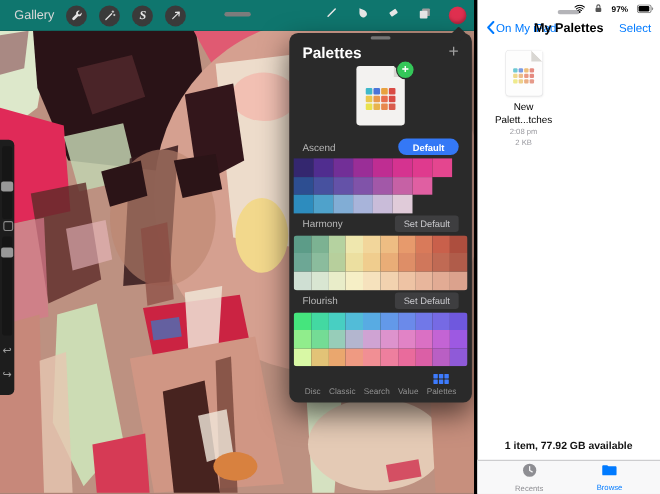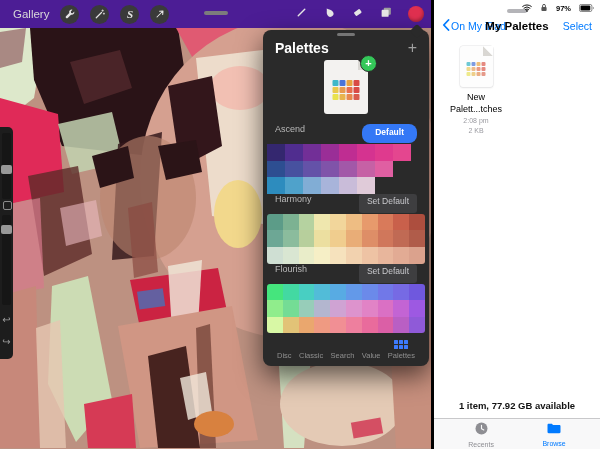--- a/index.html
+++ b/index.html
@@ -1,21 +1,21 @@
 <!DOCTYPE html>
 <html><head>
 <meta charset="utf-8">
 <style>
   html,body{margin:0;padding:0;background:#000;}
   body{width:600px;height:449px;overflow:hidden;font-family:"Liberation Sans",sans-serif;}
   .screen{position:relative;width:600px;height:449px;display:flex;}
 
   
   .procreate{position:relative;width:431px;height:449px;background:#141414;overflow:hidden;flex:none;}
-  .pc-toolbar{position:absolute;top:0;left:0;right:0;height:28px;background:#4c1d95;z-index:5;display:flex;align-items:center;}
+  .pc-toolbar{position:absolute;top:0;left:0;right:0;height:28px;background:#0f766e;z-index:5;display:flex;align-items:center;}
   .gallery-lbl{color:#d9d9d9;font-size:11.5px;margin-left:13px;}
   .tool-circle{width:19px;height:19px;border-radius:50%;background:#3a3a3a;display:flex;align-items:center;justify-content:center;margin-left:11px;flex:none;}
   .tool-circle svg{display:block;}
   .sel-s{font-family:"Liberation Serif",serif;font-style:italic;font-weight:bold;color:#e6e6e6;font-size:11px;line-height:1;}
   .pane-handle{position:absolute;top:11px;left:50%;transform:translateX(-50%);width:24px;height:4px;border-radius:2px;background:#7c7c7c;}
   .pc-tools-right{position:absolute;right:7px;top:0;height:28px;display:flex;align-items:center;gap:15px;}
   .color-dot{width:16px;height:16px;border-radius:50%;box-shadow:inset -1px -2px 3px rgba(0,0,0,.25);}
 
   .pc-canvas{position:absolute;left:0;top:28px;width:431px;height:421px;}
 
@@ -34,21 +34,21 @@
   .panel-title{color:#fff;font-size:14px;font-weight:bold;}
   .panel-plus{color:#9e9e9e;font-size:16px;font-weight:400;line-height:14px;}
   .drag-preview{position:relative;height:64px;margin-top:2px;}
   .doc-icon{position:relative;width:44px;height:54px;background:#f3f2f0;border-radius:3px;margin:0 auto;}
   .doc-fold-dark{position:absolute;top:0;right:0;width:0;height:0;border-top:10px solid #2a2a2a;border-left:10px solid transparent;}
   .doc-fold-shade{position:absolute;top:0;right:0;width:0;height:0;border-bottom:10px solid #d9d7d3;border-right:10px solid transparent;transform:translateX(-0px);}
   .doc-grid{position:absolute;left:50%;top:55%;transform:translate(-50%,-50%);display:grid;grid-template-columns:repeat(4,6px);grid-auto-rows:6px;gap:1px;}
   .doc-grid div{border-radius:1px;}
   .badge-plus{position:absolute;top:-5px;right:-9px;width:15px;height:15px;border-radius:50%;background:#34c759;border:1.5px solid #2a2a2a;color:#fff;font-size:11px;line-height:14px;text-align:center;font-weight:bold;}
   .psec{padding:0 4px;}
-  .psec-head{display:flex;justify-content:space-between;height:19px;padding:0 8px 1px 8px;}
+  .psec-head{display:flex;justify-content:space-between;align-items:center;height:19px;padding:0 8px 1px 8px;}
   .psec-name{color:#b8b8b8;font-size:9px;}
   .btn-default{background:#3478f6;color:#fff;font-size:8.5px;font-weight:bold;padding:2.5px 13px;border-radius:8px;}
   .btn-setdefault{background:#3e3e40;color:#c9c9cd;font-size:8.5px;padding:2.5px 8px;border-radius:3px;}
   .sw-grid{width:fit-content;}
   .sw-grid.rounded{border-radius:3px;overflow:hidden;}
   .sw-row{display:flex;height:16.6px;}
   .sw{height:100%;flex:none;}
   .panel-tabs{position:absolute;bottom:0;left:0;right:0;height:28px;display:flex;align-items:flex-end;justify-content:space-between;padding:0 14px 6px 14px;}
   .ptab{color:#8f8f8f;font-size:7.5px;text-align:center;}
   .grid-icon{display:grid;grid-template-columns:repeat(3,4px);grid-auto-rows:4px;gap:1px;margin:0 auto 2px auto;width:fit-content;}

